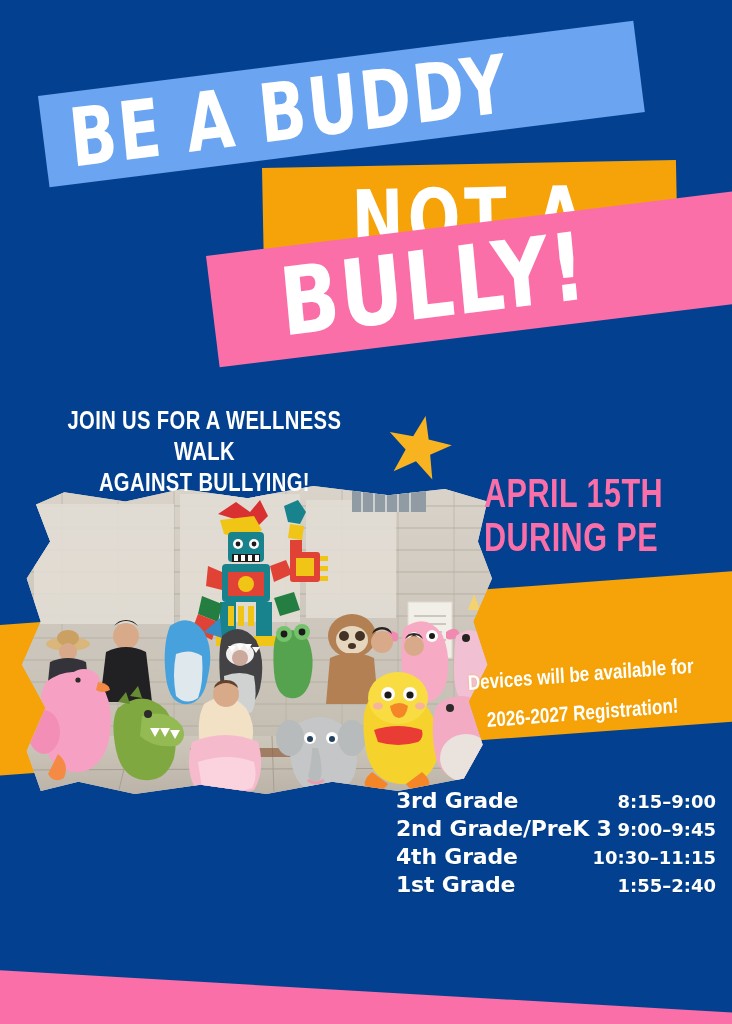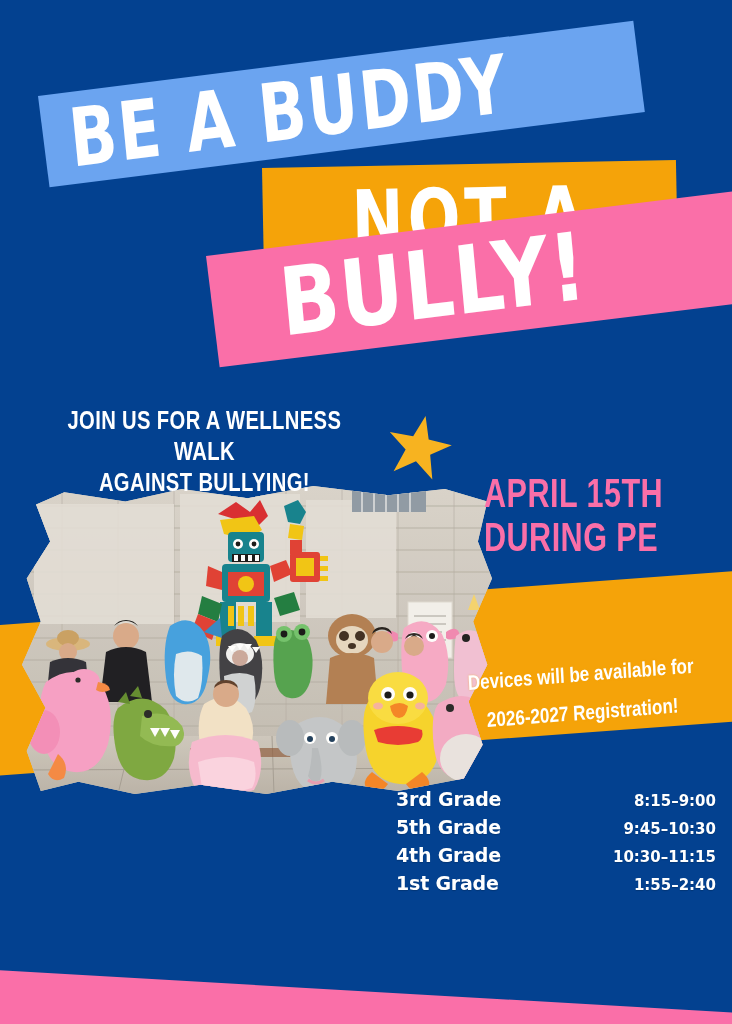--- a/index.html
+++ b/index.html
@@ -201,27 +201,27 @@
   .sched-row {
     display: flex;
     align-items: baseline;
     justify-content: space-between;
     height: 28px;
     color: #FFFFFF;
     font-weight: 700;
     font-family: "DejaVu Sans", sans-serif;
   }
   .sched-grade {
-    font-size: 19px;
+    font-size: 22px;
     letter-spacing: -0.2px;
     white-space: nowrap;
     text-shadow: 0 1px 1px rgba(0,0,0,0.18);
   }
   .sched-time {
-    font-size: 15px;
+    font-size: 18px;
     letter-spacing: 0px;
     white-space: nowrap;
     text-shadow: 0 1px 1px rgba(0,0,0,0.18);
   }
 </style>
 </head>
 <body>
 
 <div id="poster">
 
@@ -487,22 +487,22 @@
     <span class="line">Devices will be available for</span>
     <span class="line">2026-2027 Registration!</span>
   </div>
 
   <div class="schedule">
     <div class="sched-row">
       <span class="sched-grade">3rd Grade</span>
       <span class="sched-time">8:15–9:00</span>
     </div>
     <div class="sched-row">
-      <span class="sched-grade">5th Grade</span>
-      <span class="sched-time">9:45–10:30</span>
+      <span class="sched-grade">2nd Grade/PreK 3</span>
+      <span class="sched-time">9:00–9:45</span>
     </div>
     <div class="sched-row">
       <span class="sched-grade">4th Grade</span>
       <span class="sched-time">10:30–11:15</span>
     </div>
     <div class="sched-row">
       <span class="sched-grade">1st Grade</span>
       <span class="sched-time">1:55–2:40</span>
     </div>
   </div>

